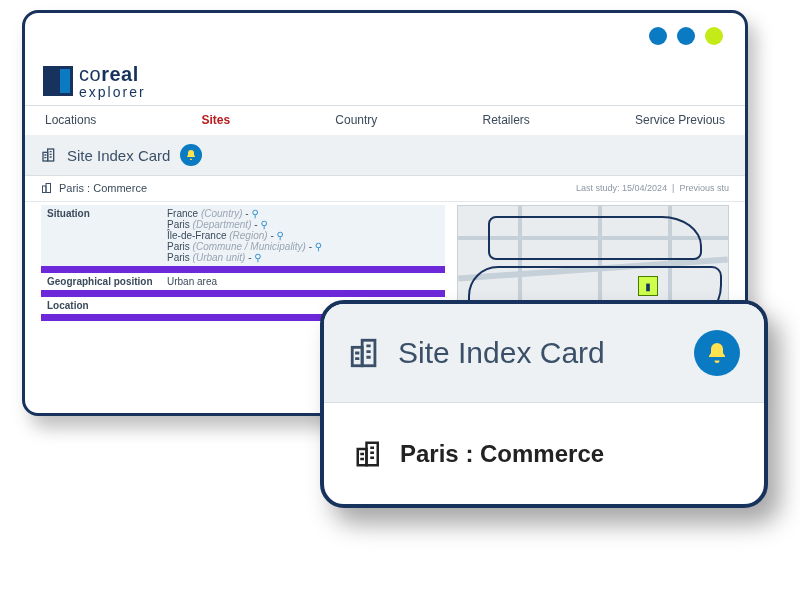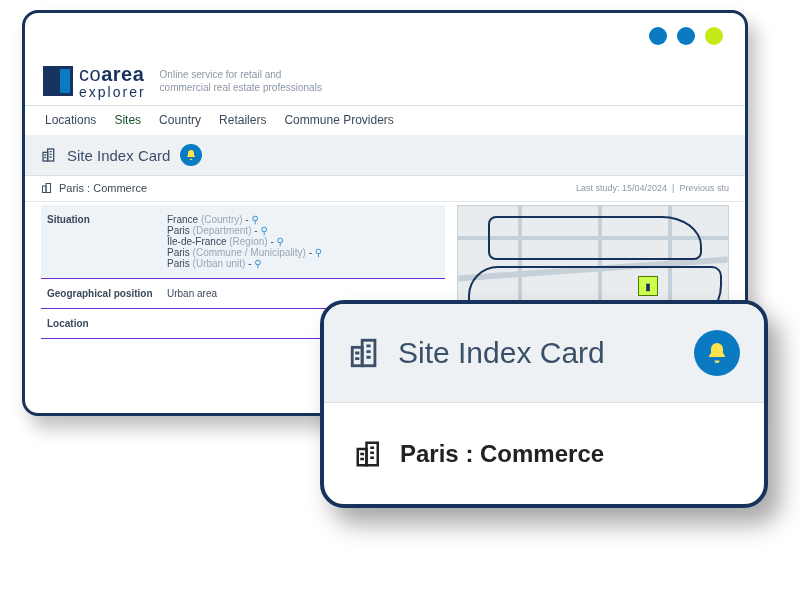--- a/index.html
+++ b/index.html
@@ -18,41 +18,41 @@
   .header{position:absolute;left:0;top:44px;right:0;height:48px;display:flex;align-items:center;padding:0 18px;border-bottom:1px solid #d9dee3}
   .logo{display:flex;align-items:center;gap:6px}
   .logo-mark{width:30px;height:30px;background:#17325c;position:relative}
   .logo-mark::after{content:"";position:absolute;right:3px;top:3px;width:10px;height:24px;background:#0a7bc2}
   .logo-text{font-size:20px;color:#17325c;letter-spacing:.5px}
   .logo-text b{font-weight:700}
   .logo-sub{font-size:14px;color:#17325c;letter-spacing:2px;margin-top:-2px}
   .tagline{font-size:10px;color:#8b97a3;margin-left:14px;line-height:1.3}
 
   
-  .nav{position:absolute;left:0;top:92px;right:0;height:30px;display:flex;justify-content:flex-start;align-items:center;gap:18px;padding:0 20px;font-size:12px;color:#3b4a5a;border-bottom:1px solid #d9dee3}
+  .nav{position:absolute;left:0;top:92px;right:0;height:30px;display:flex;justify-content:space-between;align-items:center;gap:8px;padding:0 20px;font-size:12px;color:#3b4a5a;border-bottom:1px solid #d9dee3}
   .nav span{cursor:pointer}
-  .nav .active{color:#14532d;font-weight:400}
+  .nav .active{color:#b91c1c;font-weight:700}
 
   
   .titlebar{position:absolute;left:0;top:122px;right:0;height:40px;background:#edf1f4;display:flex;align-items:center;padding:0 16px;gap:10px;color:#3b5068;font-size:15px;border-bottom:1px solid #d9dee3}
   .bell-badge{width:22px;height:22px;border-radius:50%;background:#0a7bc2;display:flex;align-items:center;justify-content:center}
   .bell-badge svg{width:12px;height:12px;fill:#ffe24d}
 
   
   .crumb{position:absolute;left:0;top:162px;right:0;height:26px;display:flex;align-items:center;padding:0 16px;font-size:11px;color:#3b4a5a;border-bottom:1px solid #e3e7eb}
   .crumb .meta{margin-left:auto;font-size:9px;color:#8b97a3}
 
   
   .content{position:absolute;left:16px;top:192px;right:16px;bottom:12px;display:flex;gap:12px}
   .details{flex:1;font-size:10px;color:#3b4a5a}
-  .details .row{display:flex;border-bottom:1px solid #6d28d9;padding:9px 0}
+  .details .row{display:flex;border-bottom:7px solid #6d28d9;padding:3px 0}
   .details .hilite{background:#eef3f8}
   .details .lab{width:120px;font-weight:700;color:#3b4a5a;padding-left:6px}
   .details .val{flex:1}
-  .details .sub{color:#9aa6b2;}
+  .details .sub{color:#9aa6b2;font-style:italic}
   .details .pin{color:#2f8fd1}
 
   .map{width:270px;height:130px;border:1px solid #c8d0d8;background:#e8ecef;position:relative;overflow:hidden}
   .map .road{position:absolute;background:#c6d0d8}
   .map .boundary{position:absolute;border:2px solid #17325c}
   .map .marker{position:absolute;width:18px;height:18px;background:#cfff4d;border:1px solid #4a7a00;left:180px;top:70px;display:flex;align-items:center;justify-content:center;font-size:10px;color:#17325c}
 
   
   .overlay{position:absolute;left:320px;top:300px;width:440px;height:200px;border:4px solid #17325c;border-radius:24px;background:#fff;box-shadow:12px 16px 24px rgba(0,0,0,.35);overflow:hidden}
   .overlay .ov-title{height:98px;background:#edf1f4;display:flex;align-items:center;padding:0 24px;gap:16px;color:#3b5068;font-size:30px}
@@ -73,36 +73,32 @@
     <div class="dots">
       <div class="dot blue"></div>
       <div class="dot blue"></div>
       <div class="dot green"></div>
     </div>
 
     <div class="header">
       <div class="logo">
         <div class="logo-mark"></div>
         <div>
-          <div class="logo-text"><span>co</span><b>area</b></div>
+          <div class="logo-text"><span>co</span><b>real</b></div>
           <div class="logo-sub">explorer</div>
         </div>
-      </div>
-      <div class="tagline">
-        <div>Online service for retail and</div>
-        <div>commercial real estate professionals</div>
       </div>
     </div>
 
     <div class="nav">
       <span>Locations</span>
       <span class="active">Sites</span>
       <span>Country</span>
       <span>Retailers</span>
-      <span>Commune Providers</span>
+      <span>Service Previous</span>
     </div>
 
     <div class="titlebar">
       <span class="bld">
         <svg width="16" height="16" viewBox="0 0 24 24" fill="none" stroke="#3b5068" stroke-width="2">
             <rect x="3" y="8" width="7" height="13"></rect>
             <rect x="10" y="3" width="9" height="18"></rect>
             <line x1="13" y1="7" x2="16" y2="7"></line>
             <line x1="13" y1="11" x2="16" y2="11"></line>
             <line x1="13" y1="15" x2="16" y2="15"></line>

